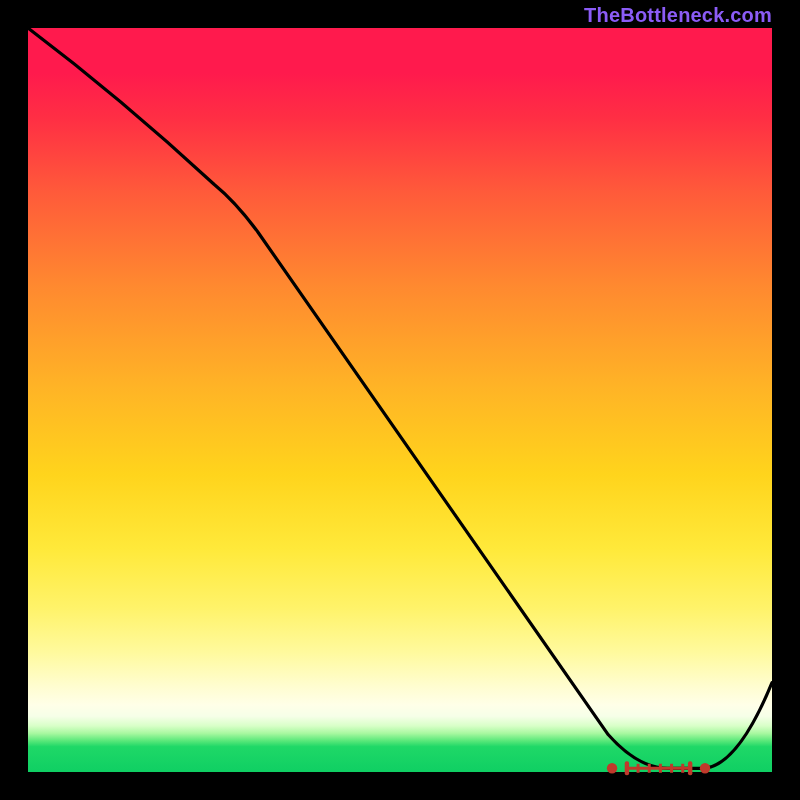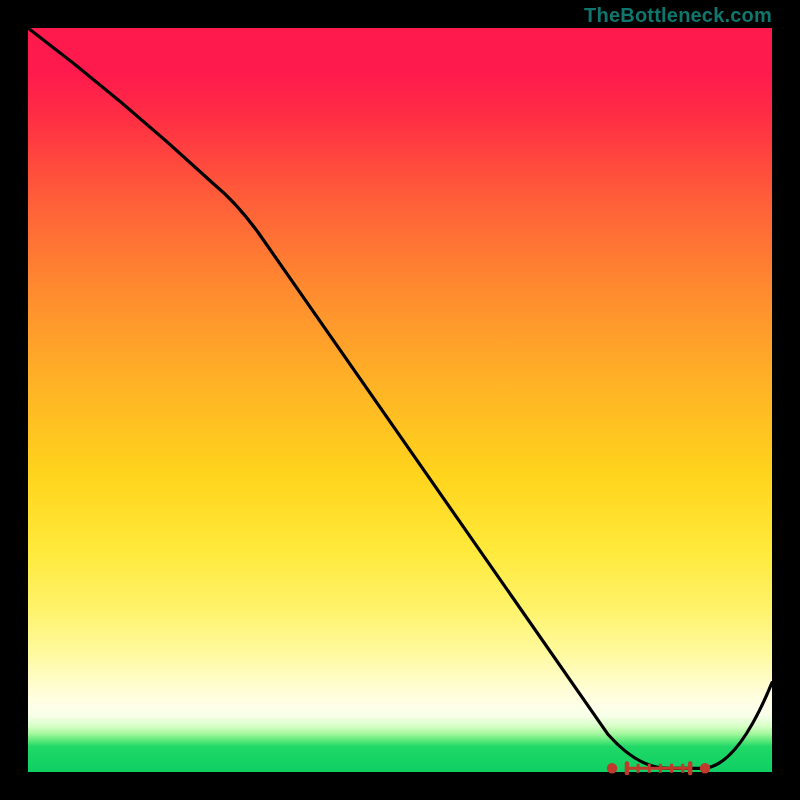--- a/index.html
+++ b/index.html
@@ -52,21 +52,21 @@
     left: 0;
     top: 0;
     width: 744px;
     height: 744px;
     overflow: visible;
   }
   .watermark {
     position: absolute;
     top: 4px;
     right: 28px;
-    color: #0f766e;
+    color: #8b5cf6;
     font-size: 20px;
     font-weight: 600;
     letter-spacing: 0.2px;
     margin-left: 44px;
   }
   .marker-dot {
     fill: #c0392b;
     stroke: none;
   }
   .marker-cap {

